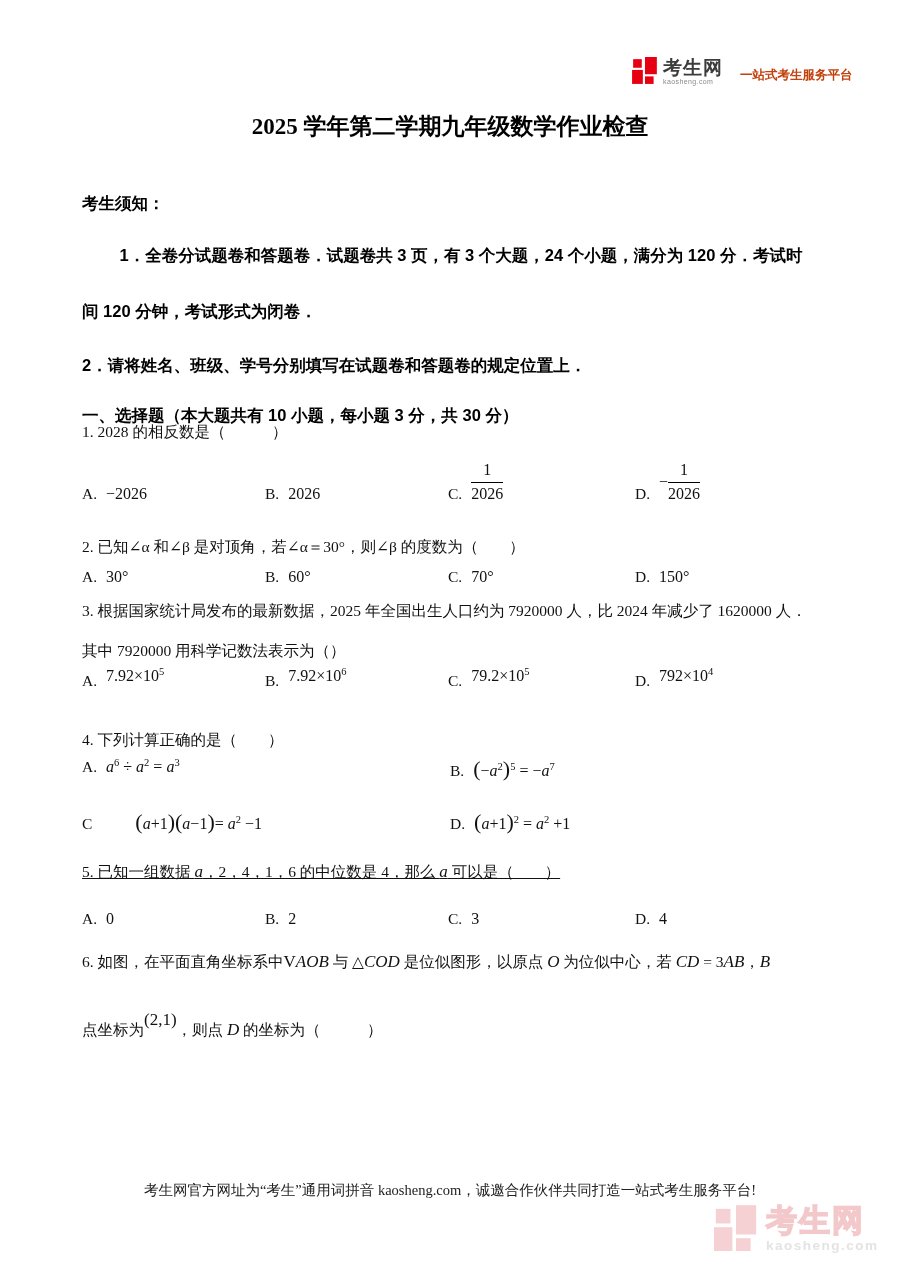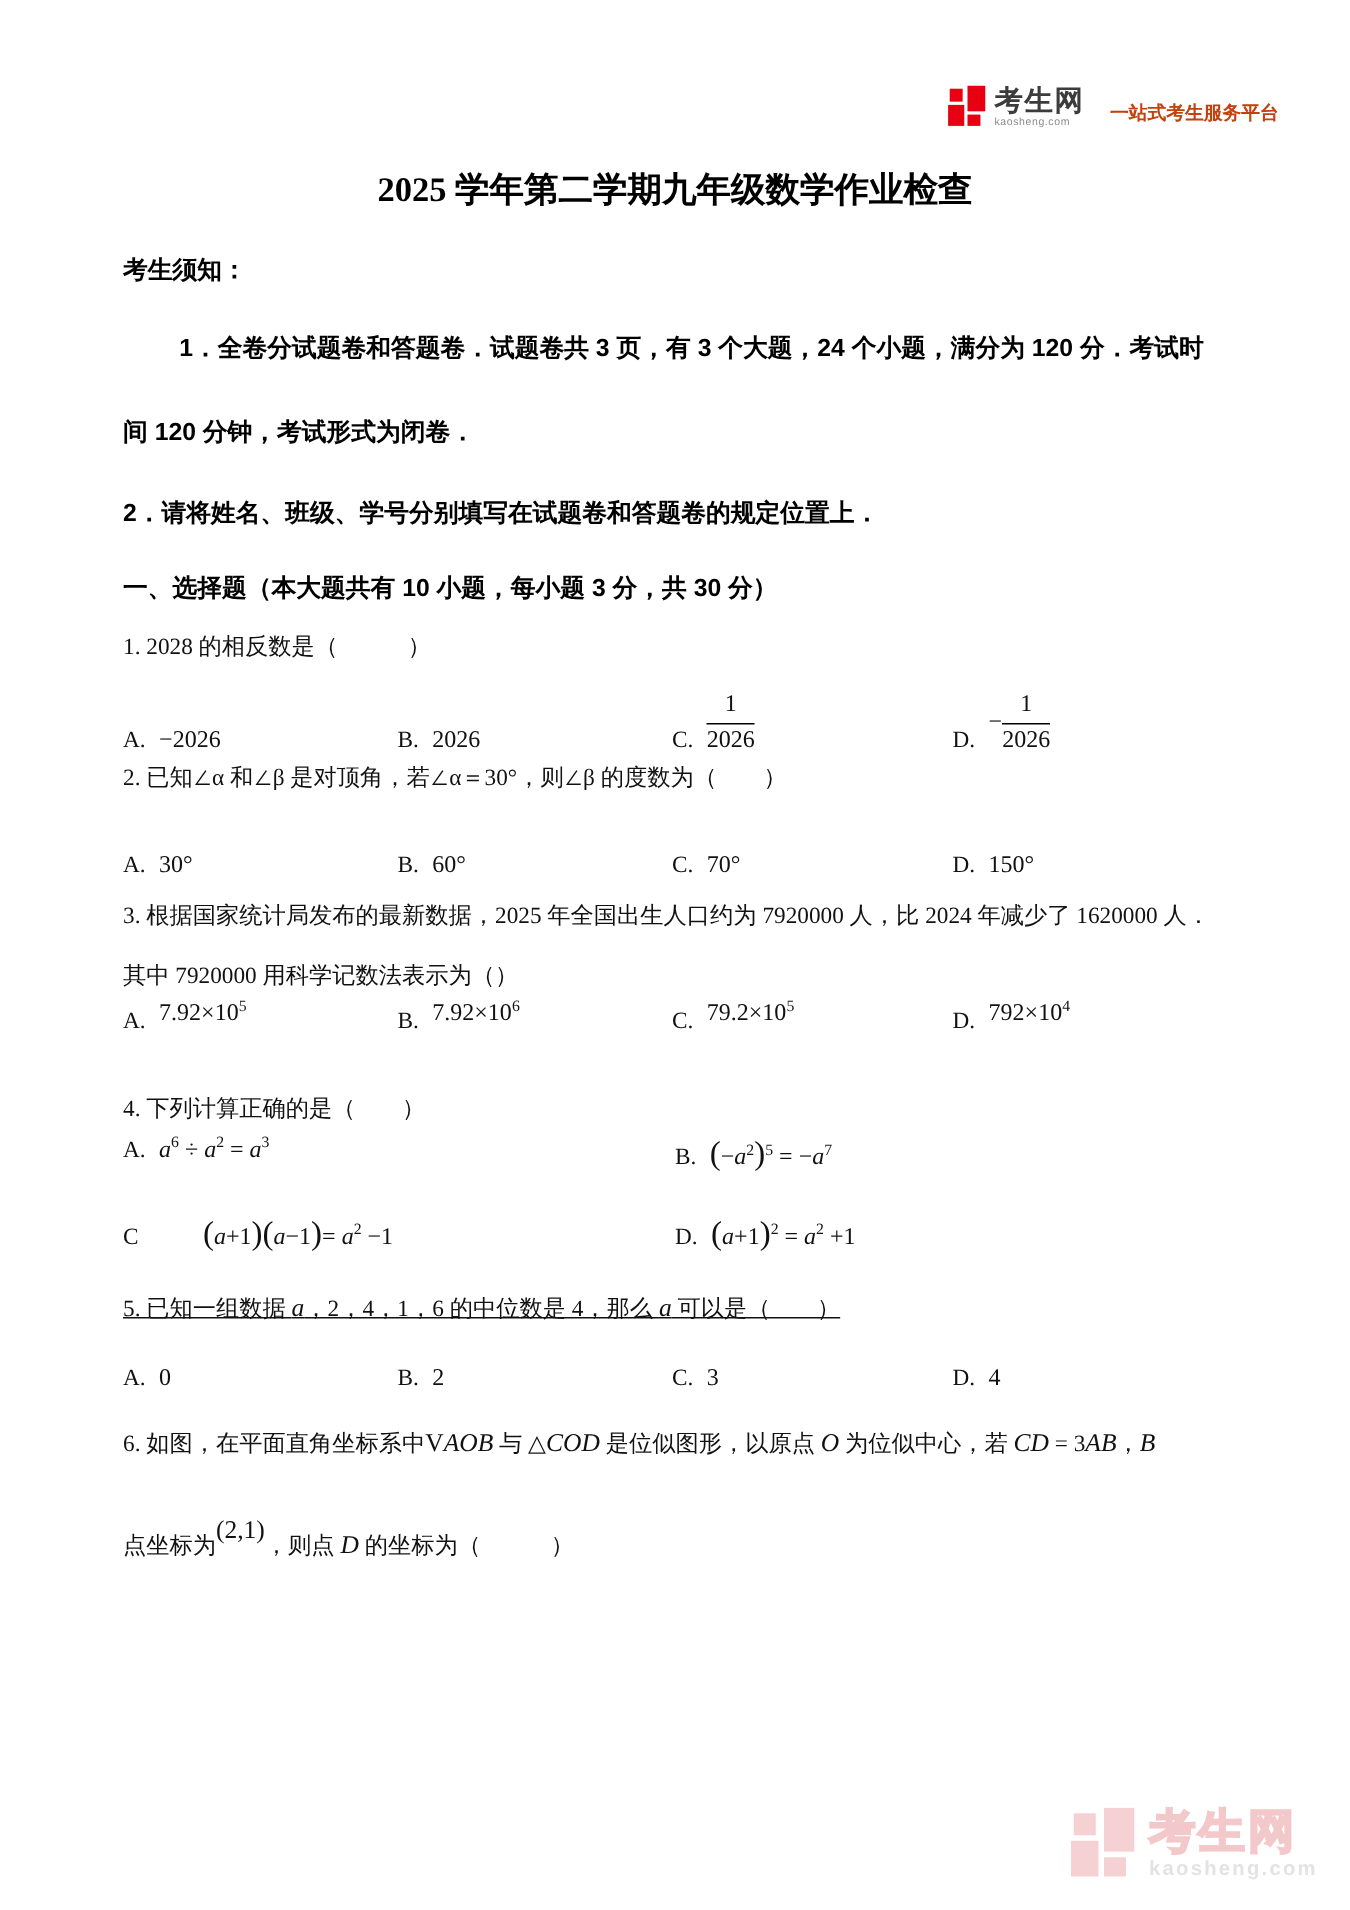--- a/index.html
+++ b/index.html
@@ -13,21 +13,21 @@
   .logo-name{font-family:"Liberation Sans","DejaVu Sans",sans-serif;font-weight:700;
              font-size:19px;color:#3c3c3c;letter-spacing:1px;}
   .logo-domain{font-size:7px;color:#8a8a8a;letter-spacing:0.4px;margin-top:1px;
                font-family:"Liberation Sans",sans-serif;}
   .logo-tagline{font-family:"Liberation Sans","DejaVu Sans",sans-serif;font-weight:700;
                 font-size:12.5px;color:#c2410c;margin-left:12px;margin-bottom:1px;white-space:nowrap;}
 
   
   .title{left:0;right:0;text-align:center;font-weight:700;font-size:23px;color:#000;}
   .bold-line{left:82px;right:60px;font-weight:700;font-size:16.5px;color:#000;
-             font-family:"Liberation Sans","DejaVu Sans",sans-serif;}
+             font-family:"Liberation Sans","DejaVu Sans",sans-serif;margin-top:24px;}
   .stem{left:82px;right:60px;font-size:15.5px;color:#111;line-height:1.45;}
   .stem .var{font-size:17px;}
 
   
   .optrow{left:82px;right:30px;display:grid;}
   .opts4{grid-template-columns:183px 183px 187px 1fr;}
   .opts2{grid-template-columns:368px 1fr;}
   .opt{display:flex;align-items:baseline;gap:9px;font-size:15.5px;}
   .olabel{font-size:15.5px;flex:0 0 auto;}
   .obody{font-size:16px;}
@@ -112,21 +112,21 @@
         <span class="obody">
           <span class="vmid">−</span>
           <span class="frac">
             <span class="num">1</span>
             <span class="den">2026</span>
           </span>
         </span>
       </span>
   </div>
 
-  <div class="abs stem" style="top:508px;font-family:Liberation Serif, serif;"><span>2. 已知∠α 和∠β 是对顶角，若∠α＝30°，则∠β 的度数为（　　）</span></div>
+  <div class="abs stem" style="top:536px;"><span>2. 已知∠α 和∠β 是对顶角，若∠α＝30°，则∠β 的度数为（　　）</span></div>
   <div class="abs optrow opts4" style="top:568px;">
     <span class="opt">
         <span class="olabel">A.</span>
         <span class="obody"><span>30°</span></span>
       </span>
     <span class="opt">
         <span class="olabel">B.</span>
         <span class="obody"><span>60°</span></span>
       </span>
     <span class="opt">
@@ -198,20 +198,21 @@
       </span>
     <span class="opt">
         <span class="olabel">D.</span>
         <span class="obody"><span>4</span></span>
       </span>
   </div>
 
   <div class="abs stem" style="top:950px;"><span>6. 如图，在平面直角坐标系中</span><span class="mrm">V</span><span class="var">AOB</span><span> 与 △</span><span class="var">COD</span><span> 是位似图形，以原点 </span><span class="var">O</span><span> 为位似中心，若 </span><span class="var">CD</span><span> = 3</span><span class="var">AB</span><span>，</span><span class="var">B</span></div>
   <div class="abs stem" style="top:1018px;"><span>点坐标为</span><span class="raised">(2,1)</span><span>，则点 </span><span class="var">D</span><span> 的坐标为（　　　）</span></div>
 
+  <div class="abs footer" style="top:1181px;">考生网官方网址为“考生”通用词拼音 kaosheng.com，诚邀合作伙伴共同打造一站式考生服务平台!</div>
 
   <div class="abs watermark" style="left:714px;top:1205px;">
     <svg width="44" height="48" viewBox="0 0 24 26">
       <rect x="1" y="2" width="8" height="8" fill="#f6cfd2"></rect>
       <rect x="0" y="12" width="10" height="13" fill="#f6cfd2"></rect>
       <rect x="12" y="0" width="11" height="16" fill="#f6cfd2"></rect>
       <rect x="12" y="18" width="8" height="7" fill="#f6cfd2"></rect>
     </svg>
     <div>
       <div class="wm-name">考生网</div>

